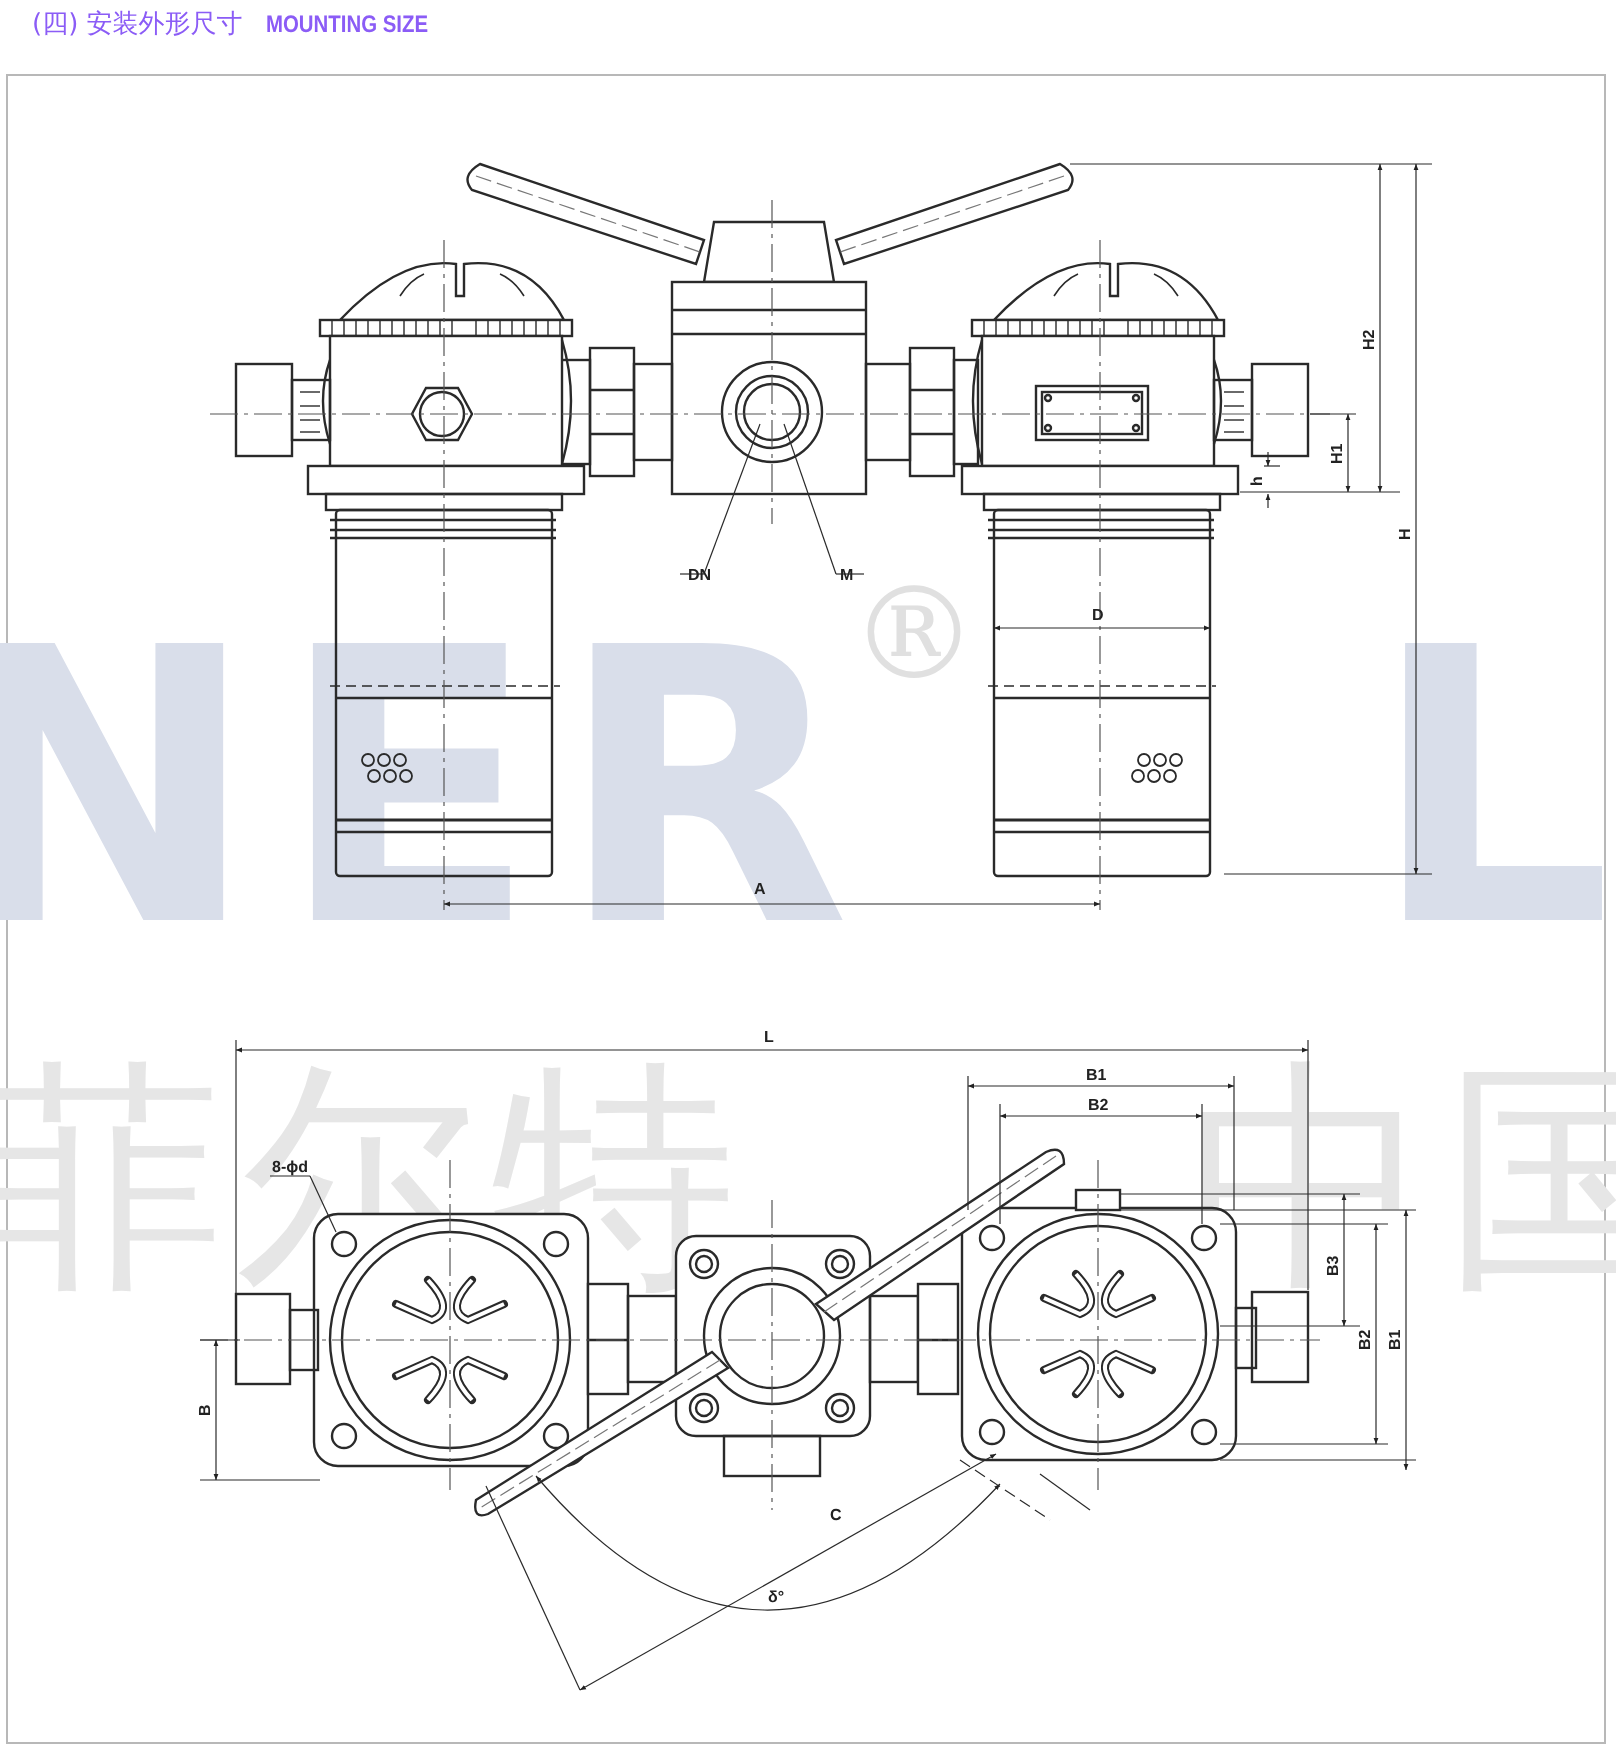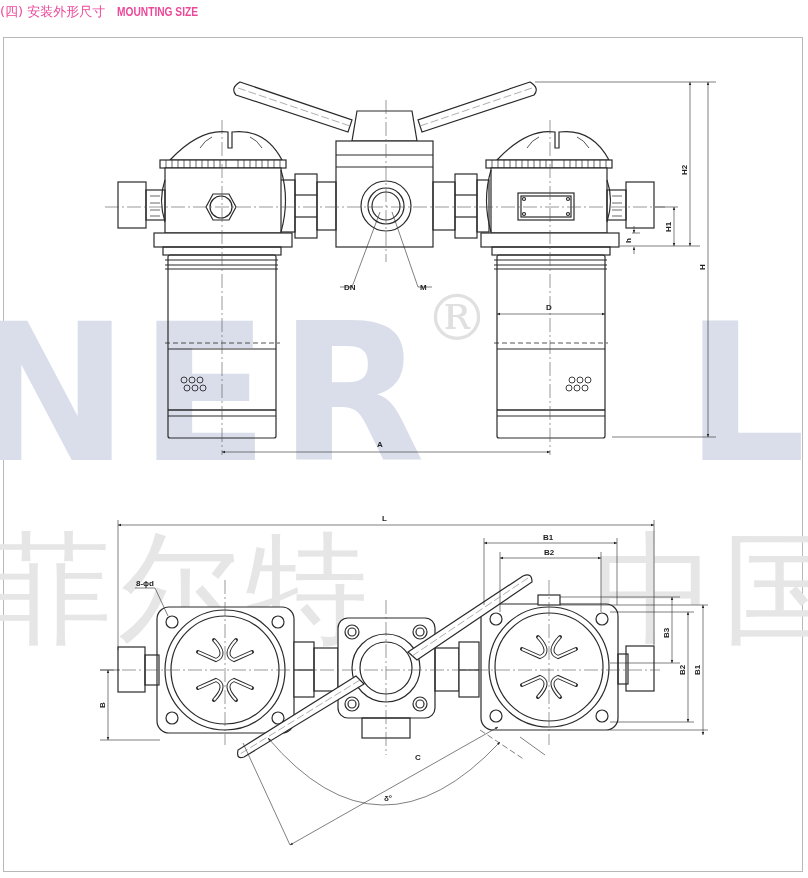--- a/index.html
+++ b/index.html
@@ -1,17 +1,17 @@
 <!DOCTYPE html>
 <html><head>
 <meta charset="utf-8">
 <style>
   html, body { margin: 0; padding: 0; background: #ffffff; }
   body { width: 808px; height: 878px; position: relative; overflow: hidden; font-family: "DejaVu Sans", sans-serif; }
-  .title { position: absolute; left: 0; top: 3px; font-size: 13px; color: #ec4899; letter-spacing: 0; white-space: nowrap; }
+  .title { position: absolute; left: 16px; top: 3px; font-size: 13px; color: #8b5cf6; letter-spacing: 0; white-space: nowrap; }
   .title .cn { font-family: "DejaVu Sans", sans-serif; font-size: 13px; }
   .title .en { font-family: "Liberation Sans", sans-serif; font-weight: bold; font-size: 12px; margin-left: 8px; transform: scaleX(0.85); display: inline-block; transform-origin: left; }
   .frame { position: absolute; left: 3px; top: 37px; width: 800px; height: 835px; border: 1.5px solid #b8b8b8; box-sizing: border-box; }
   svg.drawing { position: absolute; left: 0; top: 0; }
   .wm { position: absolute; color: #dde1ea; font-family: "DejaVu Sans", sans-serif; font-weight: bold; white-space: nowrap; line-height: 1; user-select: none; }
   .wm-latin { left: -30px; top: 300px; font-size: 190px; letter-spacing: 10px; color: #d9deea; }
   .wm-reg { left: 425px; top: 286px; font-size: 64px; color: #e0e0e0; font-weight: normal; font-family: "DejaVu Serif", serif; }
   .wm-cn { left: -10px; top: 528px; font-size: 122px; color: #e6e6e6; font-weight: normal; letter-spacing: 6px; }
   .lbl { font-family: "Liberation Sans", sans-serif; font-size: 8px; fill: #222; font-weight: bold; }
 </style>

